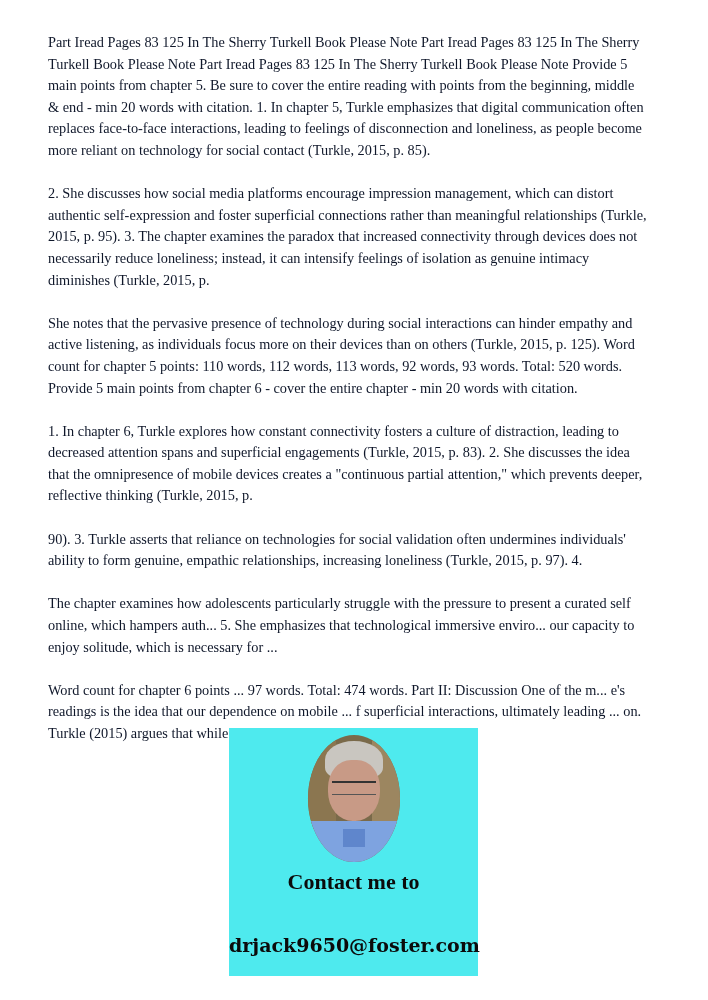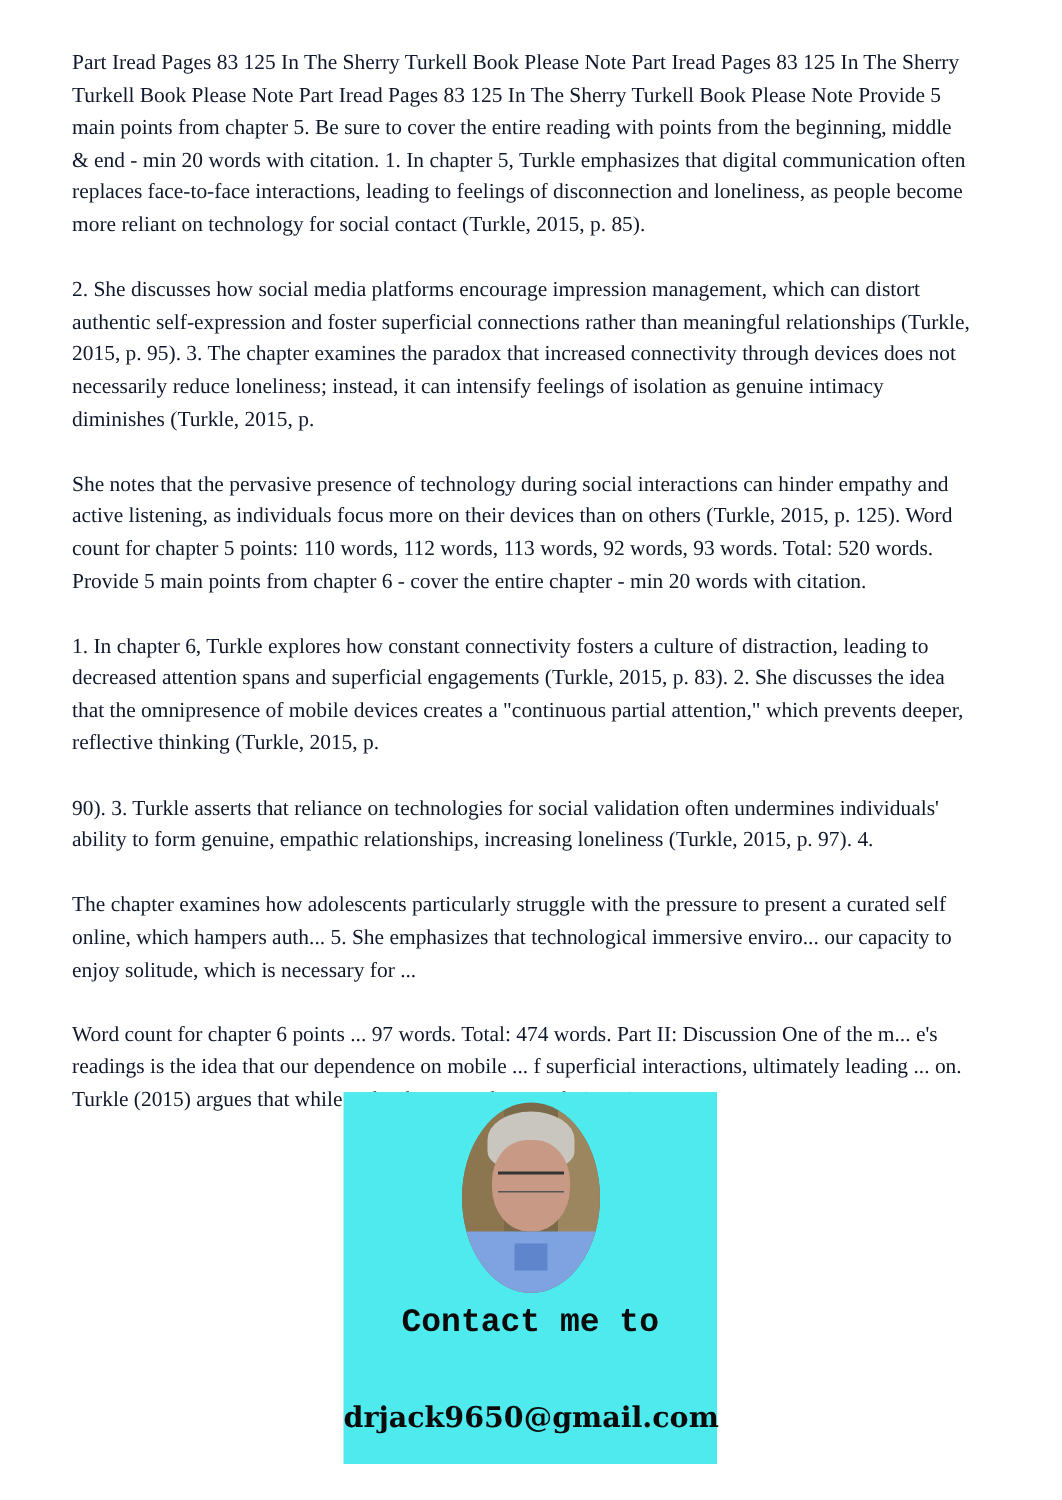--- a/index.html
+++ b/index.html
@@ -74,21 +74,21 @@
   }
   .portrait .collar {
     position: absolute; left: 38%; bottom: 12%; width: 24%; height: 14%;
     background: #5f86cc;
   }
   .cta {
     position: absolute;
     left: 0;
     width: 249px;
     text-align: center;
-    font-family: Liberation Mono, monospace;
+    font-family: Liberation Serif, serif;
     font-weight: bold;
     color: #0b0b0b;
   }
   .cta-line1 { top: 139px; font-size: 22px; line-height: 30px; }
   .cta-line2 { top: 170px; font-size: 22px; line-height: 30px; }
   .cta-email {
     top: 204px;
     font-family: "DejaVu Serif", "Liberation Serif", serif;
     font-size: 19px;
     line-height: 26px;
@@ -111,14 +111,14 @@
   <div class="portrait">
     <div class="bg-left"></div>
     <div class="bg-right"></div>
     <div class="hair"></div>
     <div class="face"></div>
     <div class="glasses"></div>
     <div class="shirt"></div>
     <div class="collar"></div>
   </div>
   <div class="cta cta-line1">Contact me to</div>
-  <div class="cta cta-email">drjack9650@gmail.com</div>
+  <div class="cta cta-email">drjack9650@foster.com</div>
 </div>
 
 </body></html>

